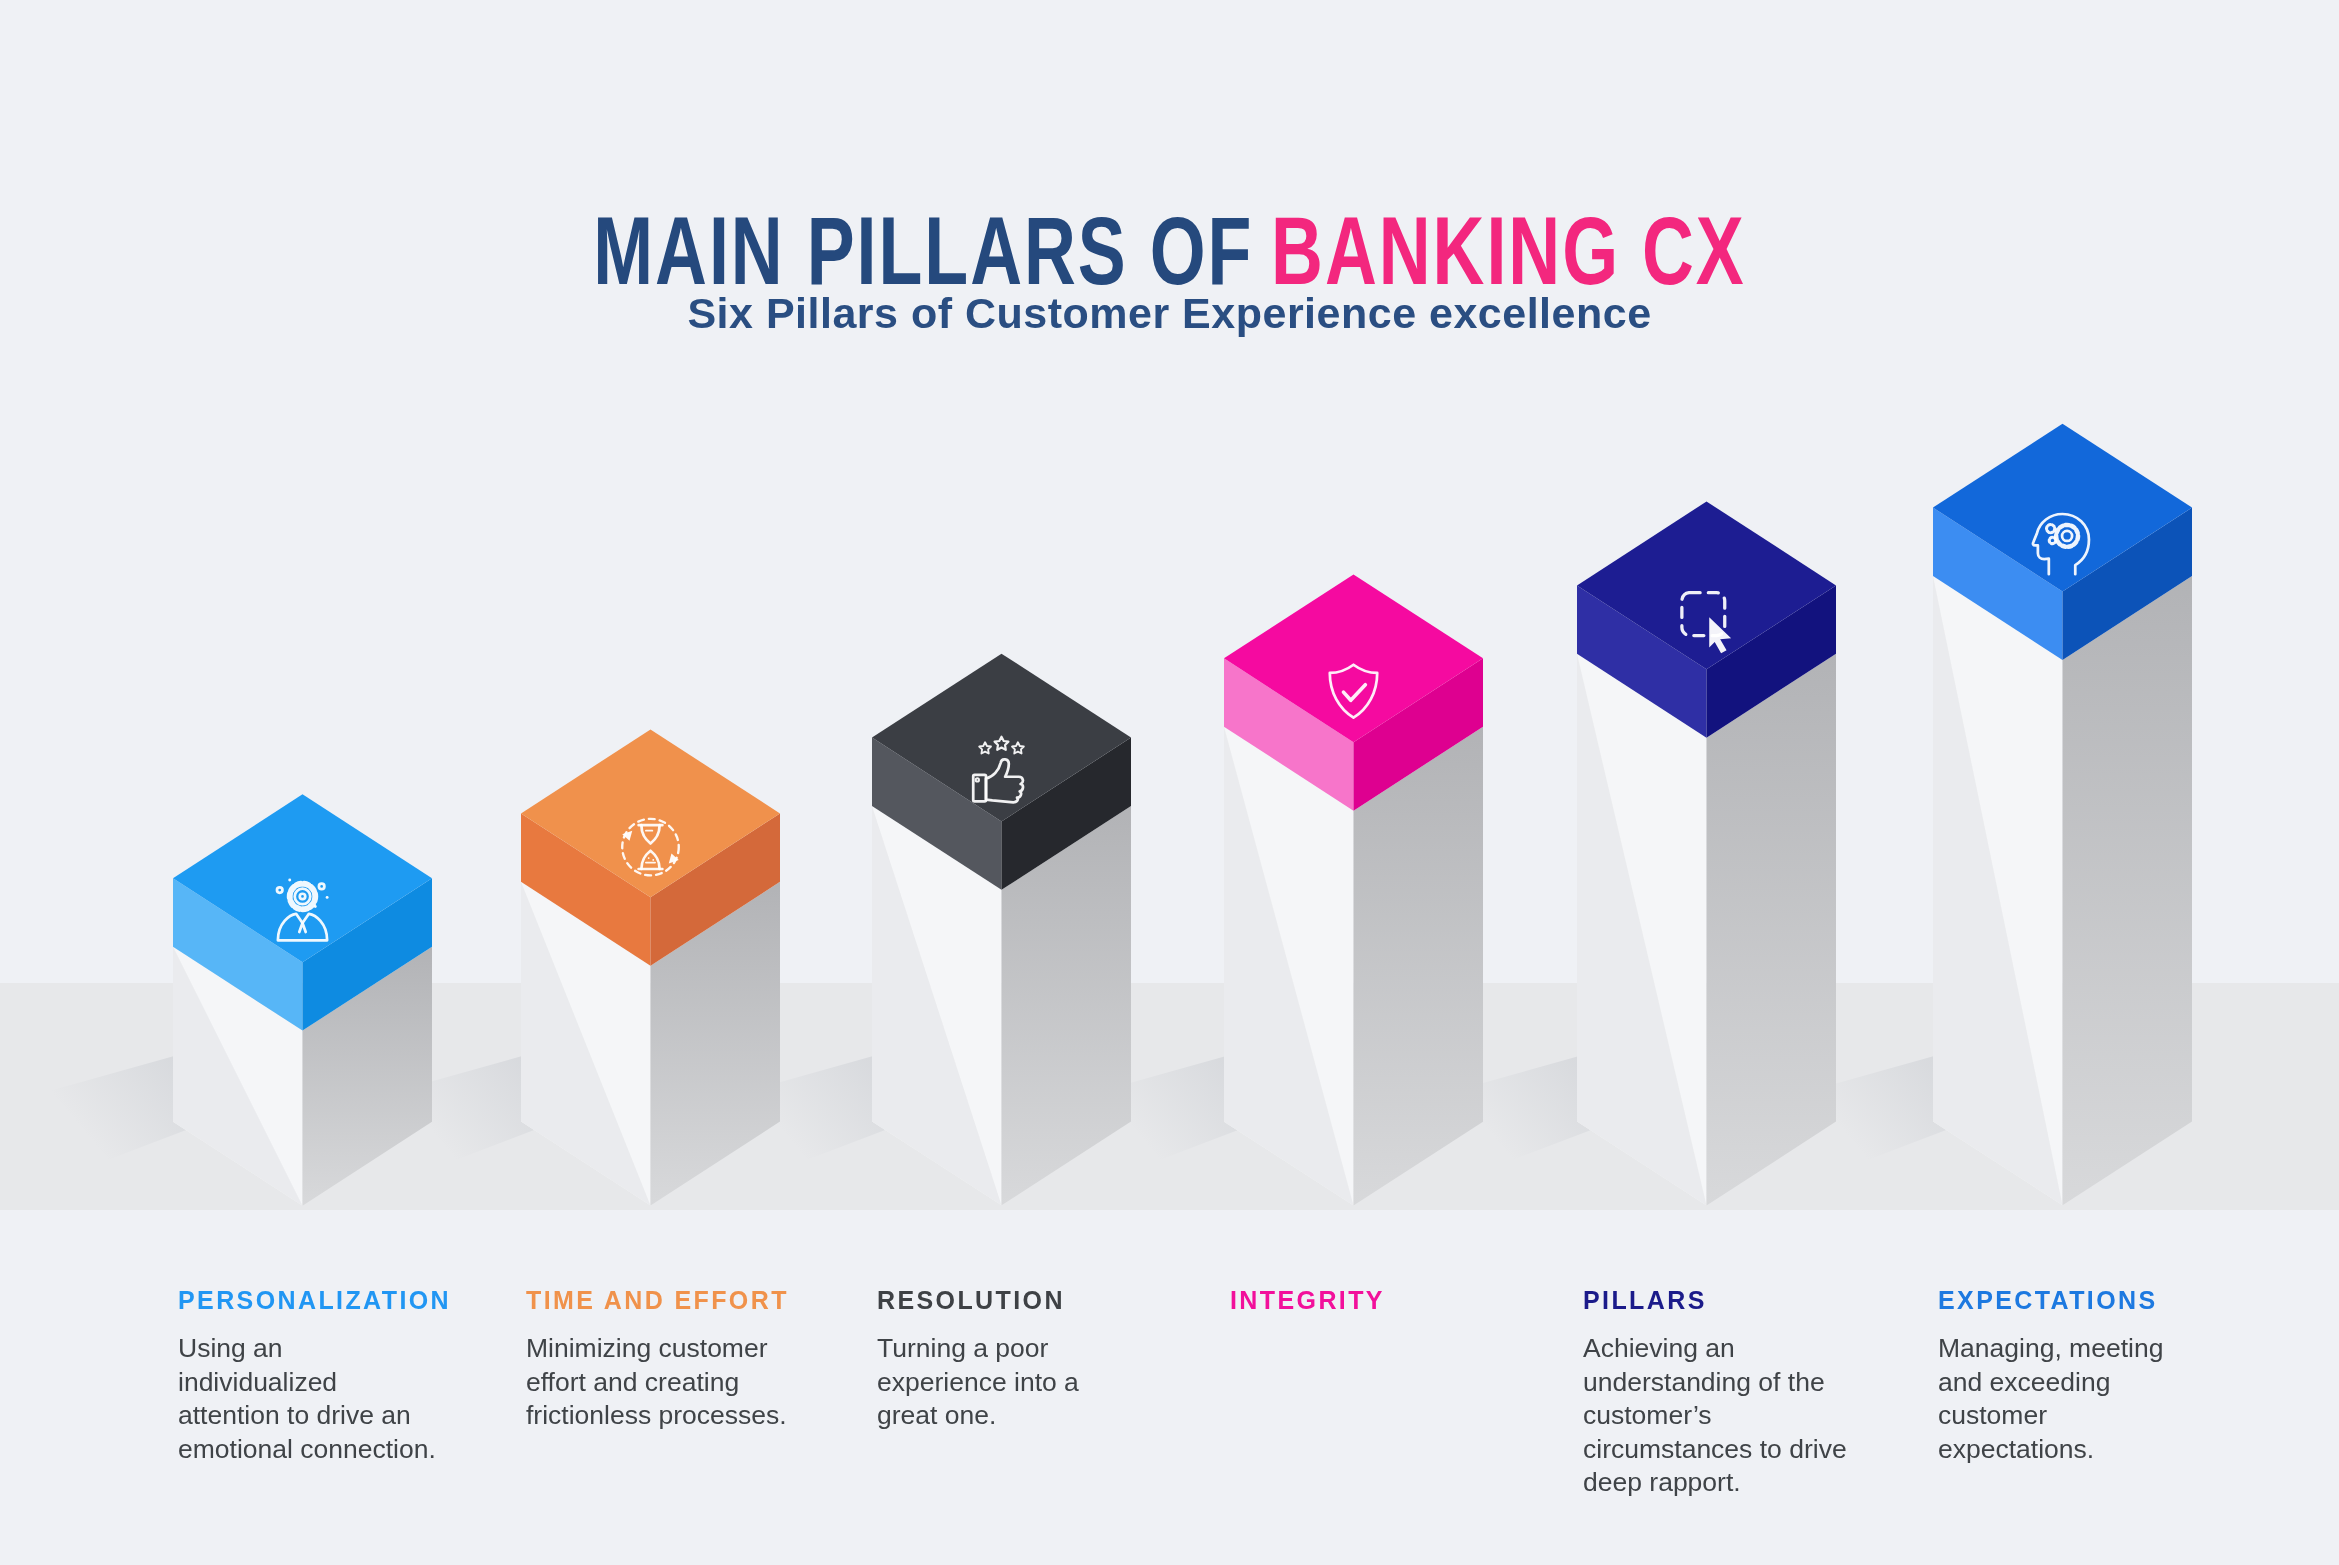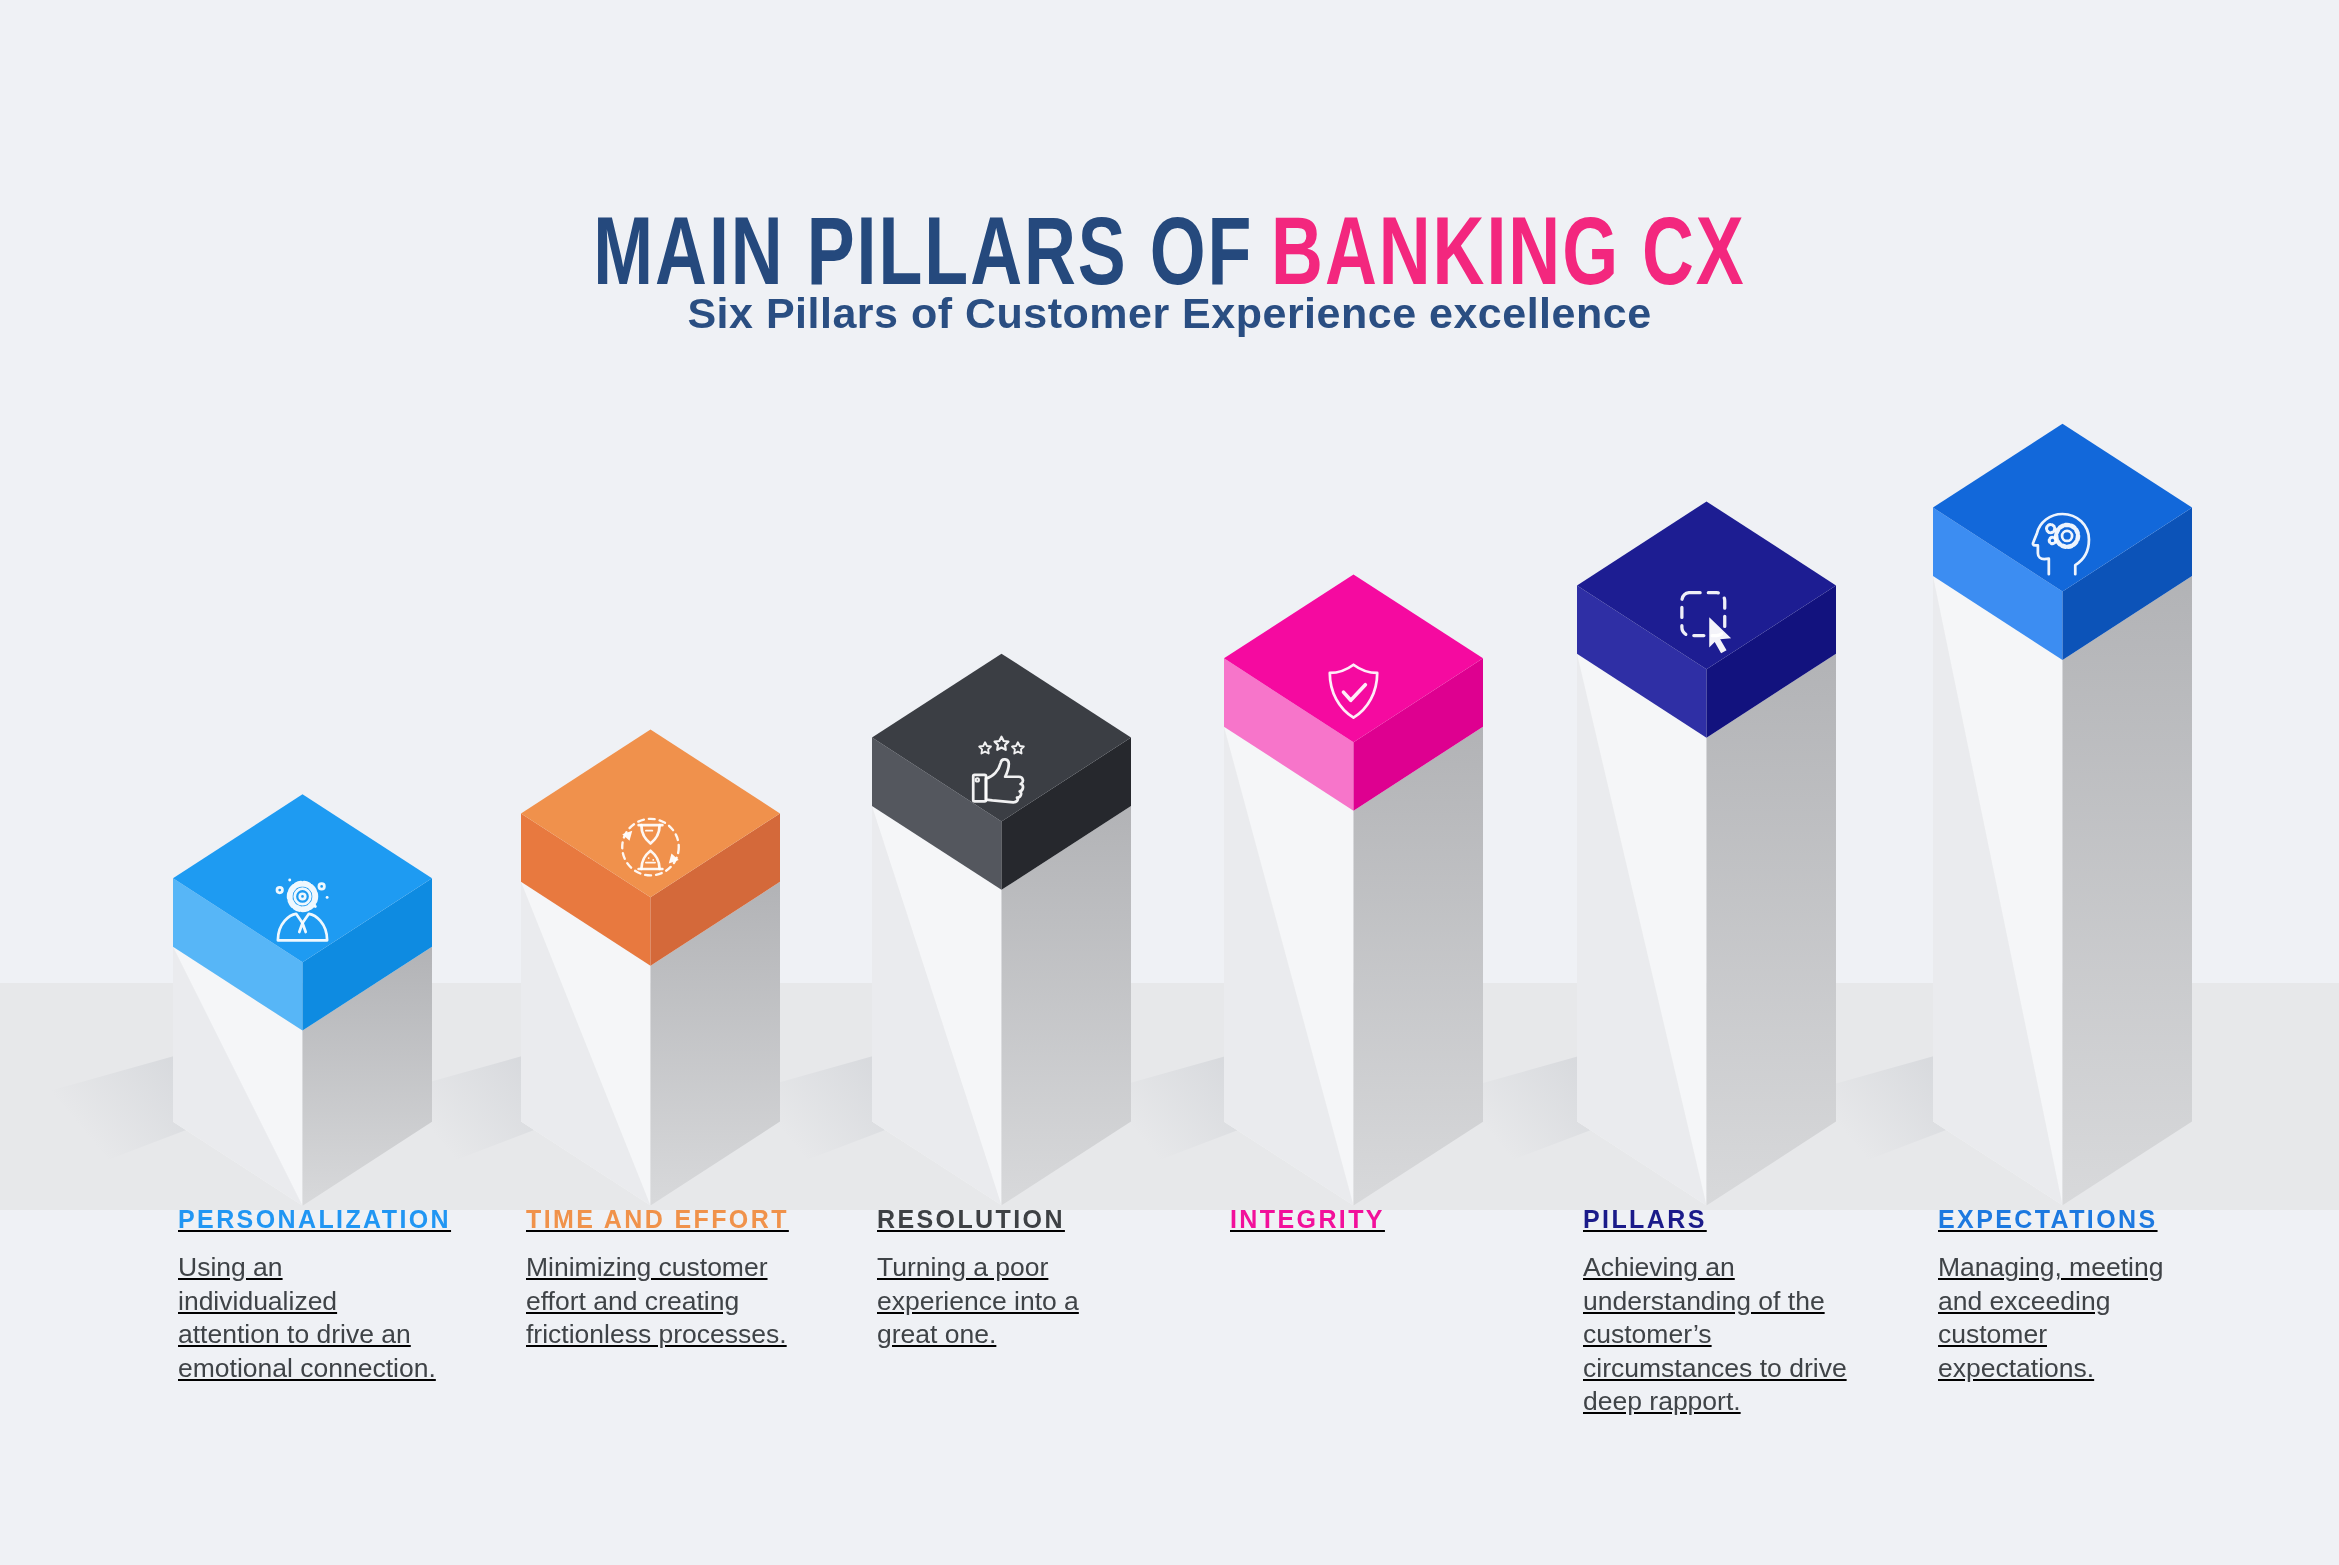--- a/index.html
+++ b/index.html
@@ -29,21 +29,21 @@
   .f-colL{fill:#F5F6F8;}
   .f-colLs{fill:#E9EAEC;opacity:.9;}
   .ic{stroke:#fff;stroke-opacity:.93;fill:none;stroke-width:3;stroke-linecap:round;stroke-linejoin:round;}
   .ic-teeth{stroke-dasharray:5 3.4;stroke-width:6.5;}
   .ic-dash{stroke-dasharray:6.5 5.5;stroke-width:2.6;}
   .ic-dash2{stroke-dasharray:11 9;stroke-width:3.6;}
   .ic-teeth2{stroke-dasharray:4 2.8;stroke-width:5;}
   .ic-teeth3{stroke-dasharray:2.5 2;stroke-width:3.4;}
   .ic-fill{fill:#fff;fill-opacity:.95;stroke:none;}
   
-  .caption{position:absolute;top:1205px;width:265px;text-decoration:underline;}
+  .caption{position:absolute;top:1286px;width:265px;}
   .caption .label{font-size:25px;font-weight:800;letter-spacing:2.4px;color:var(--accent,#333);}
   .caption .desc{margin-top:17.4px;font-size:26.5px;line-height:1.26;font-weight:500;
                  color:var(--body-text,#3F4347);}
   .source{position:absolute;left:175px;top:1478px;font-size:37px;font-weight:400;
           color:var(--source-text,#54575B);letter-spacing:0.5px;}
 </style>
 </head>
 <body>
 
 <div class="stage">

